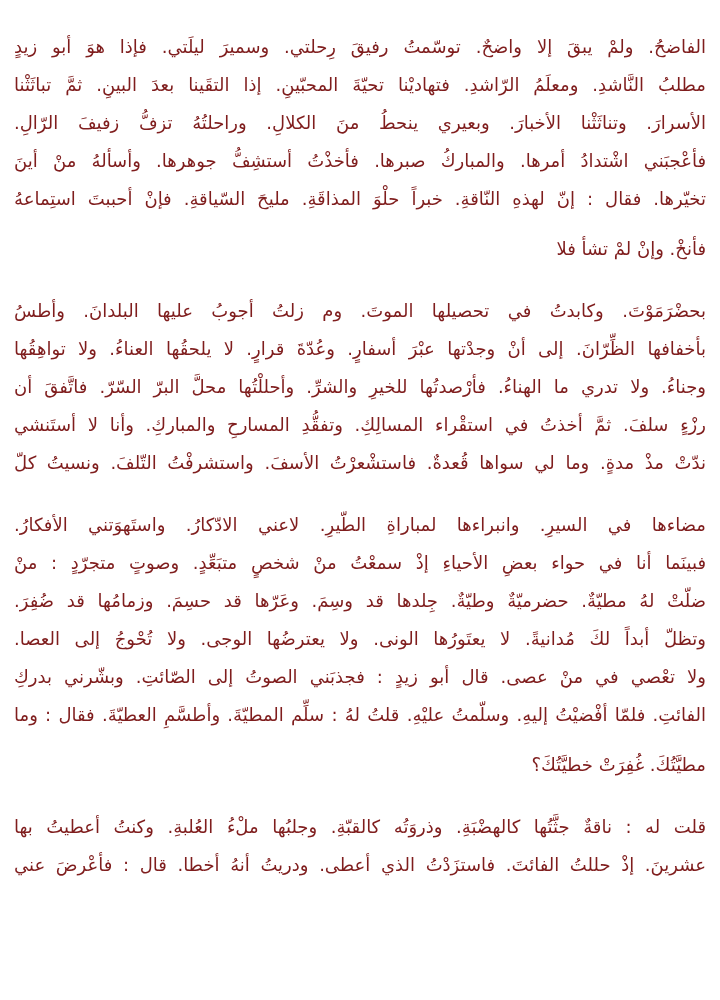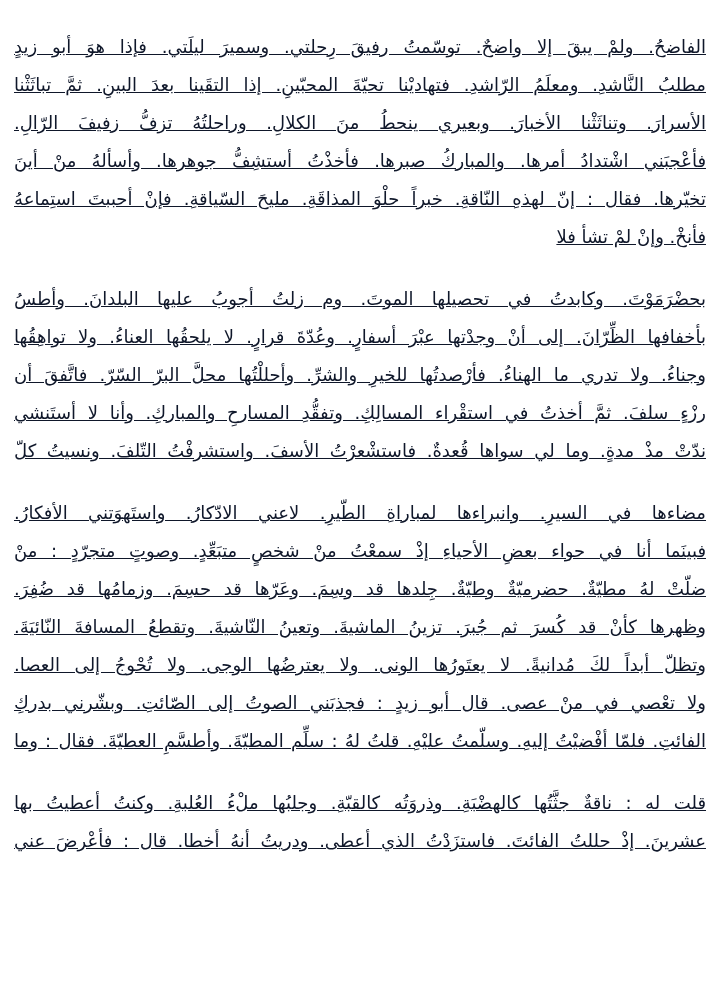--- a/index.html
+++ b/index.html
@@ -29,49 +29,50 @@
     height: 38px;
     line-height: 38px;
     overflow: hidden;
     text-align: justify;
     text-align-last: justify;
     white-space: normal;
   }
   .line.last-right {
     text-align: left;
     text-align-last: right;
+    margin-top: 12px;
   }
 </style>
 </head>
 <body>
 
-<div class="page" style="background: rgb(255, 255, 255); color: #0f172a; text-decoration: underline;">
+<div class="page" style="background: rgb(255, 255, 255); color: #7f1d1d;">
   <div id="doc">
       <div class="paragraph">
         <div class="line">الفاضحُ. ولمْ يبقَ إلا واضحٌ. توسّمتُ رفيقَ رِحلتي. وسميرَ ليلَتي. فإذا هوَ أبو زيدٍ</div>
         <div class="line">مطلبُ النَّاشدِ. ومعلَمُ الرّاشدِ. فتهاديْنا تحيّةَ المحبّينِ. إذا التقَينا بعدَ البينِ. ثمَّ تباثَثْنا</div>
         <div class="line">الأسرارَ. وتناثَثْنا الأخبارَ. وبعيري ينحطُ منَ الكلالِ. وراحلتُهُ تزفُّ زفيفَ الرّالِ.</div>
         <div class="line">فأعْجبَني اشْتدادُ أمرها. والمباركُ صبرها. فأخذْتُ أستشِفُّ جوهرها. وأسألهُ منْ أينَ</div>
         <div class="line">تخيّرها. فقال : إنّ لهذهِ النّاقةِ. خبراً حلْوَ المذاقَةِ. مليحَ السّياقةِ. فإنْ أحببتَ استِماعهُ</div>
         <div class="line last-right">فأنخْ. وإنْ لمْ تشأ فلا</div>
       </div>
       <div class="paragraph">
         <div class="line">بحضْرَمَوْتَ. وكابدتُ في تحصيلها الموتَ. وم زلتُ أجوبُ عليها البلدانَ. وأطسُ</div>
         <div class="line">بأخفافها الظِّرّانَ. إلى أنْ وجدْتها عبْرَ أسفارٍ. وعُدّةَ قرارٍ. لا يلحقُها العناءُ. ولا تواهِقُها</div>
         <div class="line">وجناءُ. ولا تدري ما الهناءُ. فأرْصدتُها للخيرِ والشرِّ. وأحللْتُها محلَّ البرّ السّرّ. فاتَّفقَ أن</div>
         <div class="line">رزْءٍ سلفَ. ثمَّ أخذتُ في استقْراء المسالِكِ. وتفقُّدِ المسارحِ والمباركِ. وأنا لا أستَنشي</div>
         <div class="line">ندّتْ مذْ مدةٍ. وما لي سواها قُعدةٌ. فاستشْعرْتُ الأسفَ. واستشرفْتُ التّلفَ. ونسيتُ كلّ</div>
       </div>
       <div class="paragraph">
         <div class="line">مضاءها في السيرِ. وانبراءها لمباراةِ الطّيرِ. لاعني الادّكارُ. واستَهوَتني الأفكارُ.</div>
         <div class="line">فبينَما أنا في حواء بعضِ الأحياءِ إذْ سمعْتُ منْ شخصٍ متبَعِّدٍ. وصوتٍ متجرّدٍ : منْ</div>
         <div class="line">ضلّتْ لهُ مطيّةٌ. حضرميّةٌ وطيّةٌ. جِلدها قد وسِمَ. وعَرّها قد حسِمَ. وزمامُها قد ضُفِرَ.</div>
-        <div class="line">وظهرها كأنْ قد كُسرَ ثم جُبرَ. تزينُ الماشيةَ. وتعينُ النّاشيةَ. وتقطعُ المسافةَ النّائيَةَ.</div>
         <div class="line">وتظلّ أبداً لكَ مُدانيةً. لا يعتَورُها الونى. ولا يعترضُها الوجى. ولا تُحْوجُ إلى العصا.</div>
         <div class="line">ولا تعْصي في منْ عصى. قال أبو زيدٍ : فجذبَني الصوتُ إلى الصّائتِ. وبشّرني بدركِ</div>
         <div class="line">الفائتِ. فلمّا أفْضيْتُ إليهِ. وسلّمتُ عليْهِ. قلتُ لهُ : سلِّم المطيّةَ. وأطسَّمِ العطيّةَ. فقال : وما</div>
+        <div class="line last-right">مطيَّتُكَ. غُفِرَتْ خطيَّتُكَ؟</div>
       </div>
       <div class="paragraph">
         <div class="line">قلت له : ناقةٌ جثَّتُها كالهضْبَةِ. وذروَتُه كالقبّةِ. وجلبُها ملْءُ العُلبةِ. وكنتُ أعطيتُ بها</div>
         <div class="line">عشرينَ. إذْ حللتُ الفائتَ. فاستزَدْتُ الذي أعطى. ودريتُ أنهُ أخطا. قال : فأعْرضَ عني</div>
       </div>
     </div>
 </div>
 
 </body></html>

